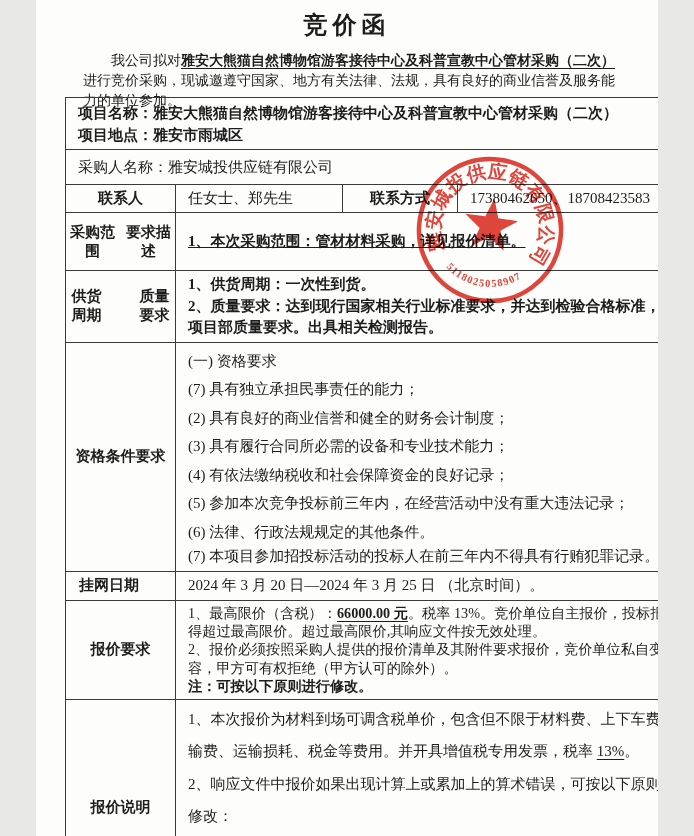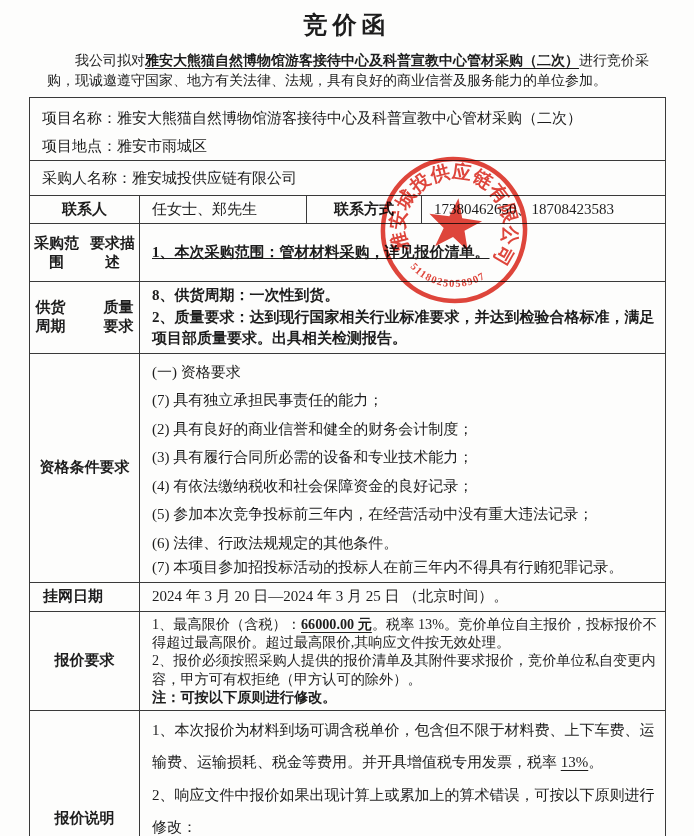--- a/index.html
+++ b/index.html
@@ -1,19 +1,19 @@
 <!DOCTYPE html>
 <html lang="zh"><head>
 <meta charset="utf-8">
 <style>
   * { margin:0; padding:0; box-sizing:border-box; }
   html,body { background:#e8e8e6; }
   .page {
     position:relative;
-    width:694px; height:836px;
+    width:622px; height:836px;
     margin:0 auto;
     background:#fdfdfc;
     font-family:"Liberation Serif","DejaVu Serif",serif;
     color:#1d1d1d;
     overflow:hidden;
   }
   .doc-title {
     text-align:center;
     font-size:24px;
     font-weight:600;
@@ -53,21 +53,21 @@
   tr.r2 td { height:35px; }
   tr.r3 td { height:27px; }
   tr.r4 td { height:58px; }
   tr.r5 td { height:65px; }
   tr.r6 td { height:229px; }
   tr.r7 td { height:29px; }
   tr.r8 td { height:91px; }
   tr.r9 td { height:130px; }
   .b { font-weight:bold; }
   .ul { text-decoration:underline; text-underline-offset:3px; }
-  tr.r1 .cnt div { font-weight:normal; line-height:22px;margin-top:6px; }
+  tr.r1 .cnt div { font-weight:bold; line-height:22px; }
   tr.r4 .cnt { font-weight:bold;text-decoration:underline; }
   tr.r5 .cnt { font-weight:bold; line-height:21.5px; }
   .qitem { line-height:28.5px; }
   .qitem.tight { line-height:20px; }
   tr.r8 .cnt { font-size:14.2px; line-height:18.4px; padding-right:6px; }
   tr.r9 .cnt { line-height:32.5px; }
 
   .stamp {
     position:absolute;
     left:374px; top:150px;
@@ -126,21 +126,21 @@
     </tr>
 
     <tr class="r5">
       <td class="lbl">
         <div class="lbl2 gap14">
           <span>供货周期</span>
           <span>质量要求</span>
         </div>
       </td>
       <td colspan="3" class="cnt">
-        <div>8、供货周期：一次性到货。</div>
+        <div>1、供货周期：一次性到货。</div>
         <div>2、质量要求：达到现行国家相关行业标准要求，并达到检验合格标准，满足项目部质量要求。出具相关检测报告。</div>
       </td>
     </tr>
 
     <tr class="r6">
       <td class="lbl">资格条件要求</td>
       <td colspan="3" class="cnt">
         <div class="qitem">(一) 资格要求</div>
         <div class="qitem">(7) 具有独立承担民事责任的能力；</div>
         <div class="qitem">(2) 具有良好的商业信誉和健全的财务会计制度；</div>

